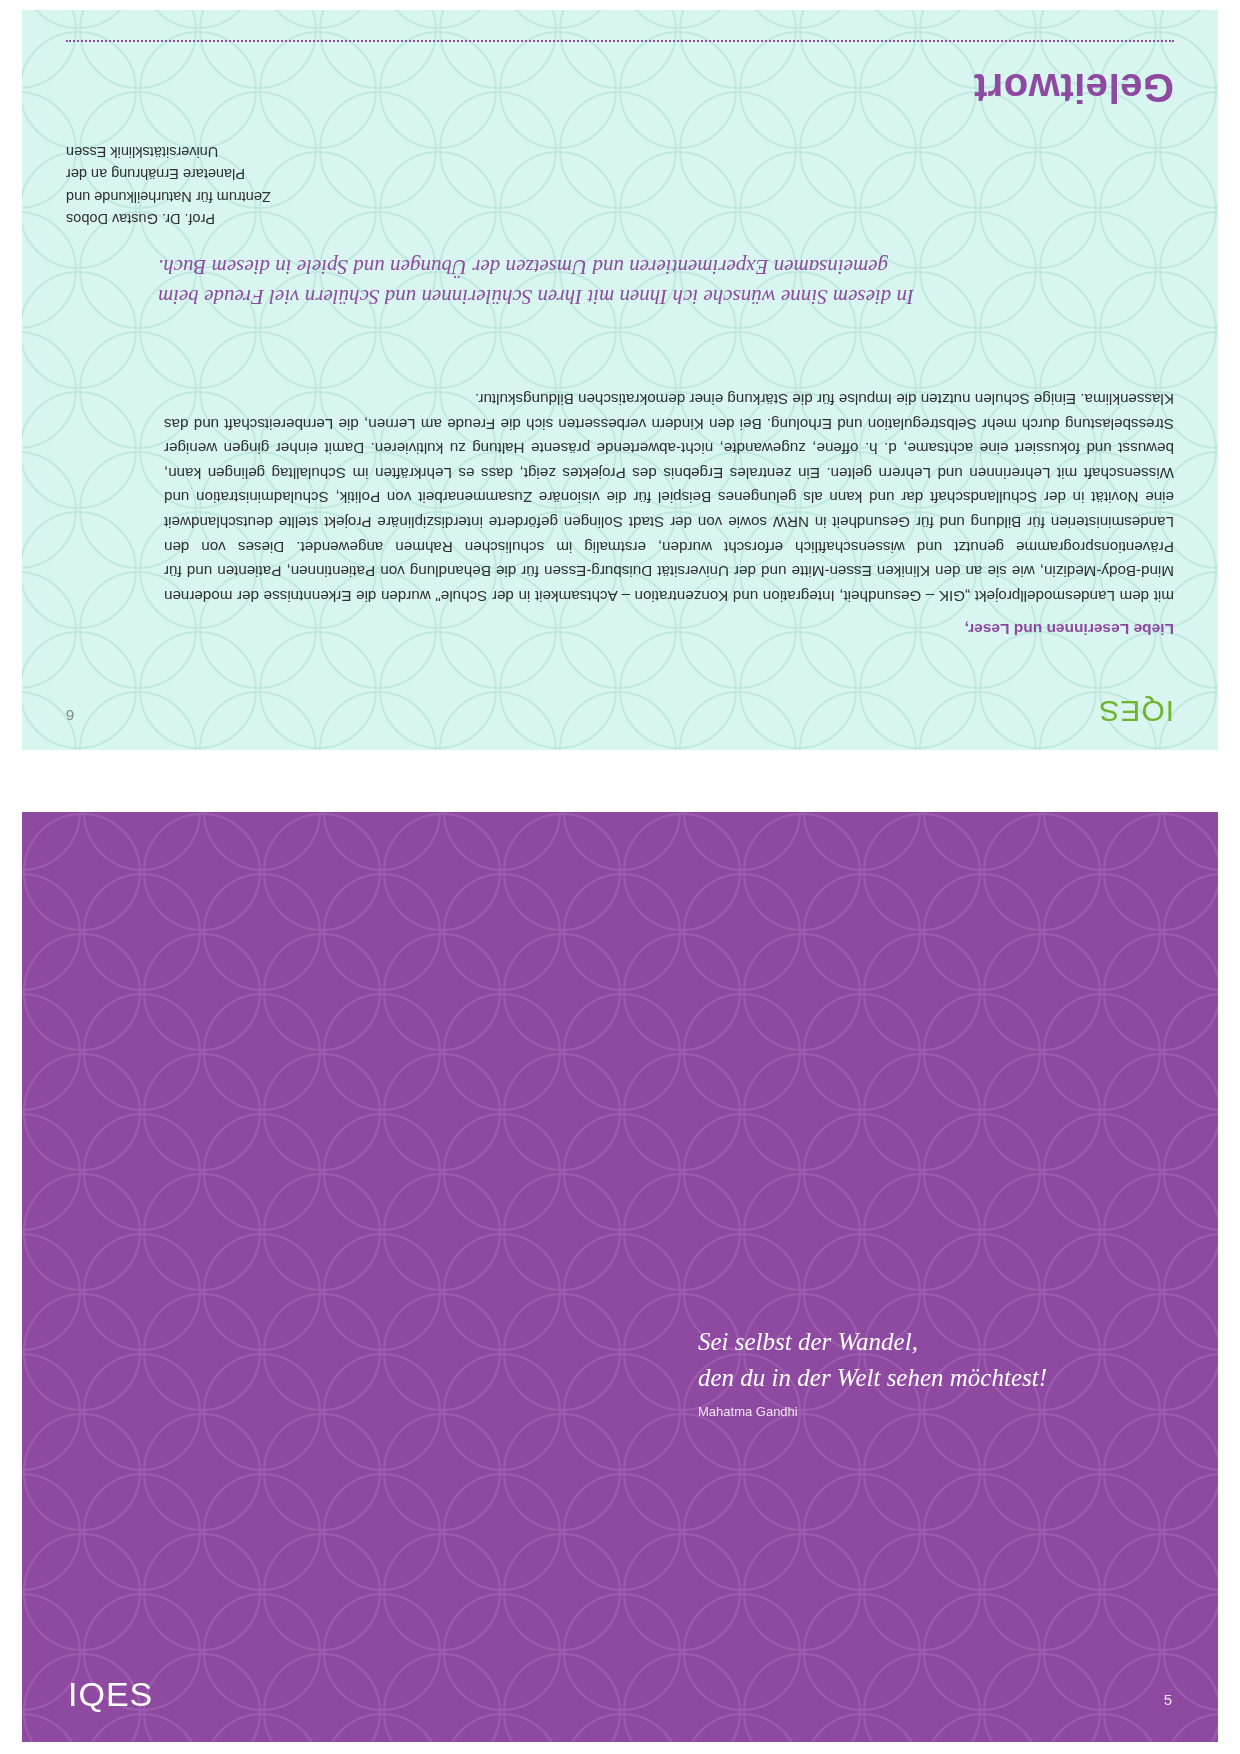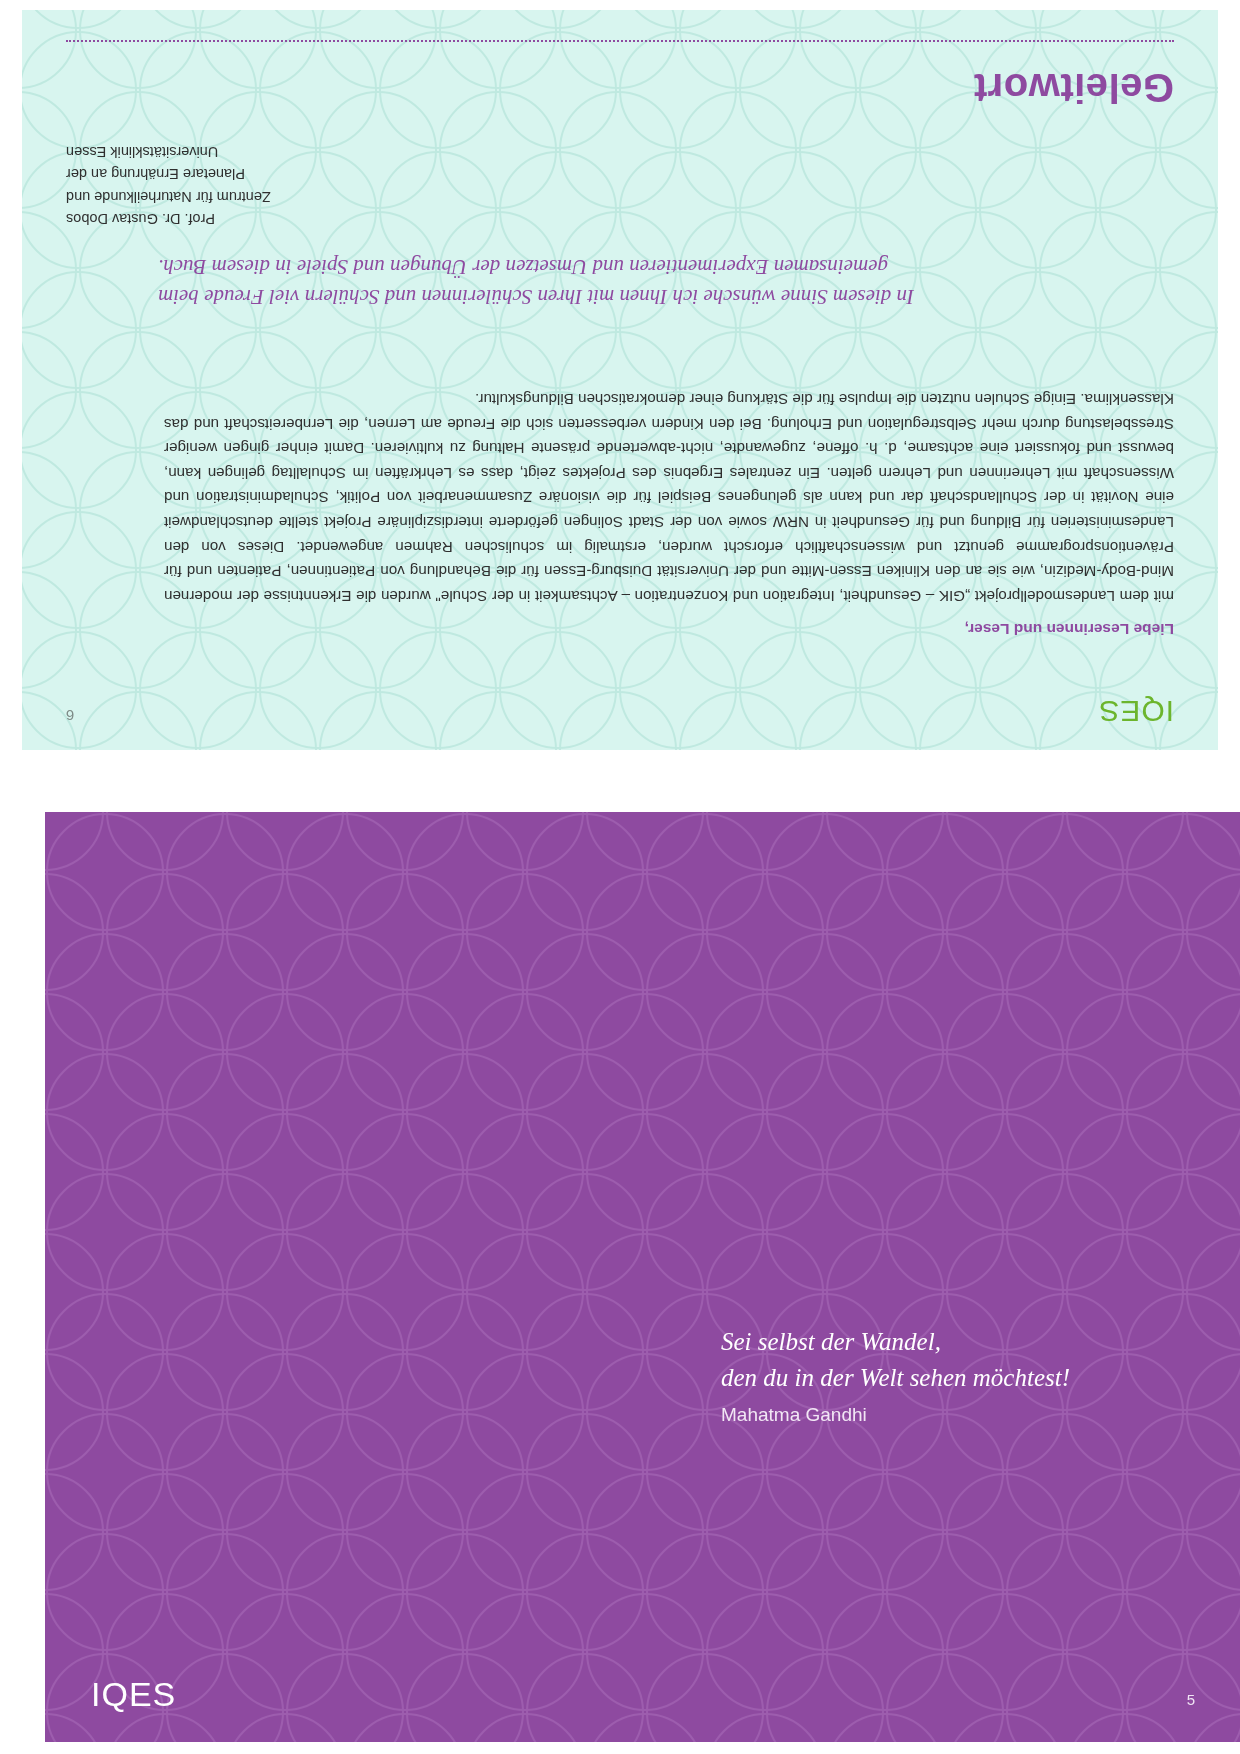--- a/index.html
+++ b/index.html
@@ -132,21 +132,20 @@
     color: #2f2f2f;
   }
 
   
   #page-bottom {
     left: 22px;
     top: 812px;
     width: 1196px;
     height: 930px;
     background: #8e4aa0;
-    margin-left: 23px;
   }
   #page-bottom .inner {
     width: 1196px;
     height: 930px;
   }
 
   .quote {
     position: absolute;
     left: 676px;
     top: 512px;
@@ -154,21 +153,21 @@
     font-family: "Liberation Serif", serif;
     font-style: italic;
     font-size: 25px;
     line-height: 1.42;
     color: #ffffff;
   }
   .quote-author {
     position: absolute;
     left: 676px;
     top: 592px;
-    font-size: 19px;
+    font-size: 13px;
     color: #f2e7f5;
     font-family: "Liberation Sans", sans-serif;
   }
 
   .logo-bottom {
     position: absolute;
     left: 46px;
     bottom: 28px;
     font-size: 34px;
     letter-spacing: 1px;

